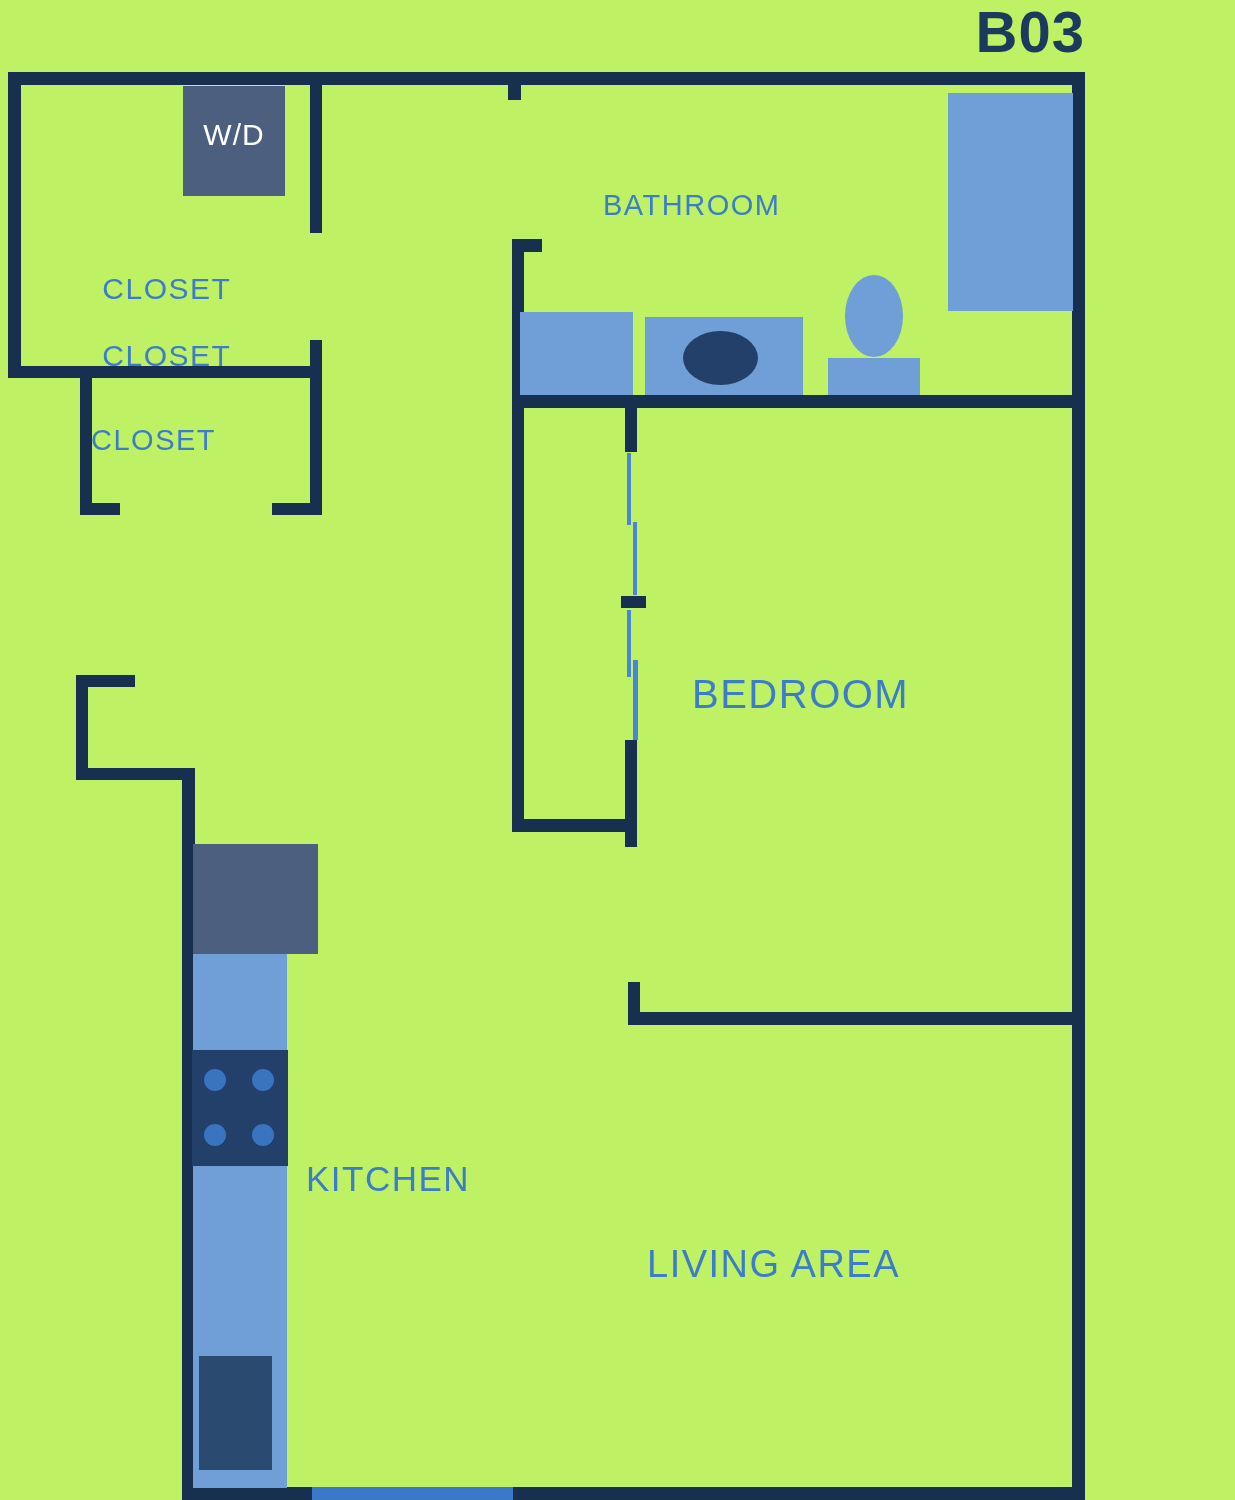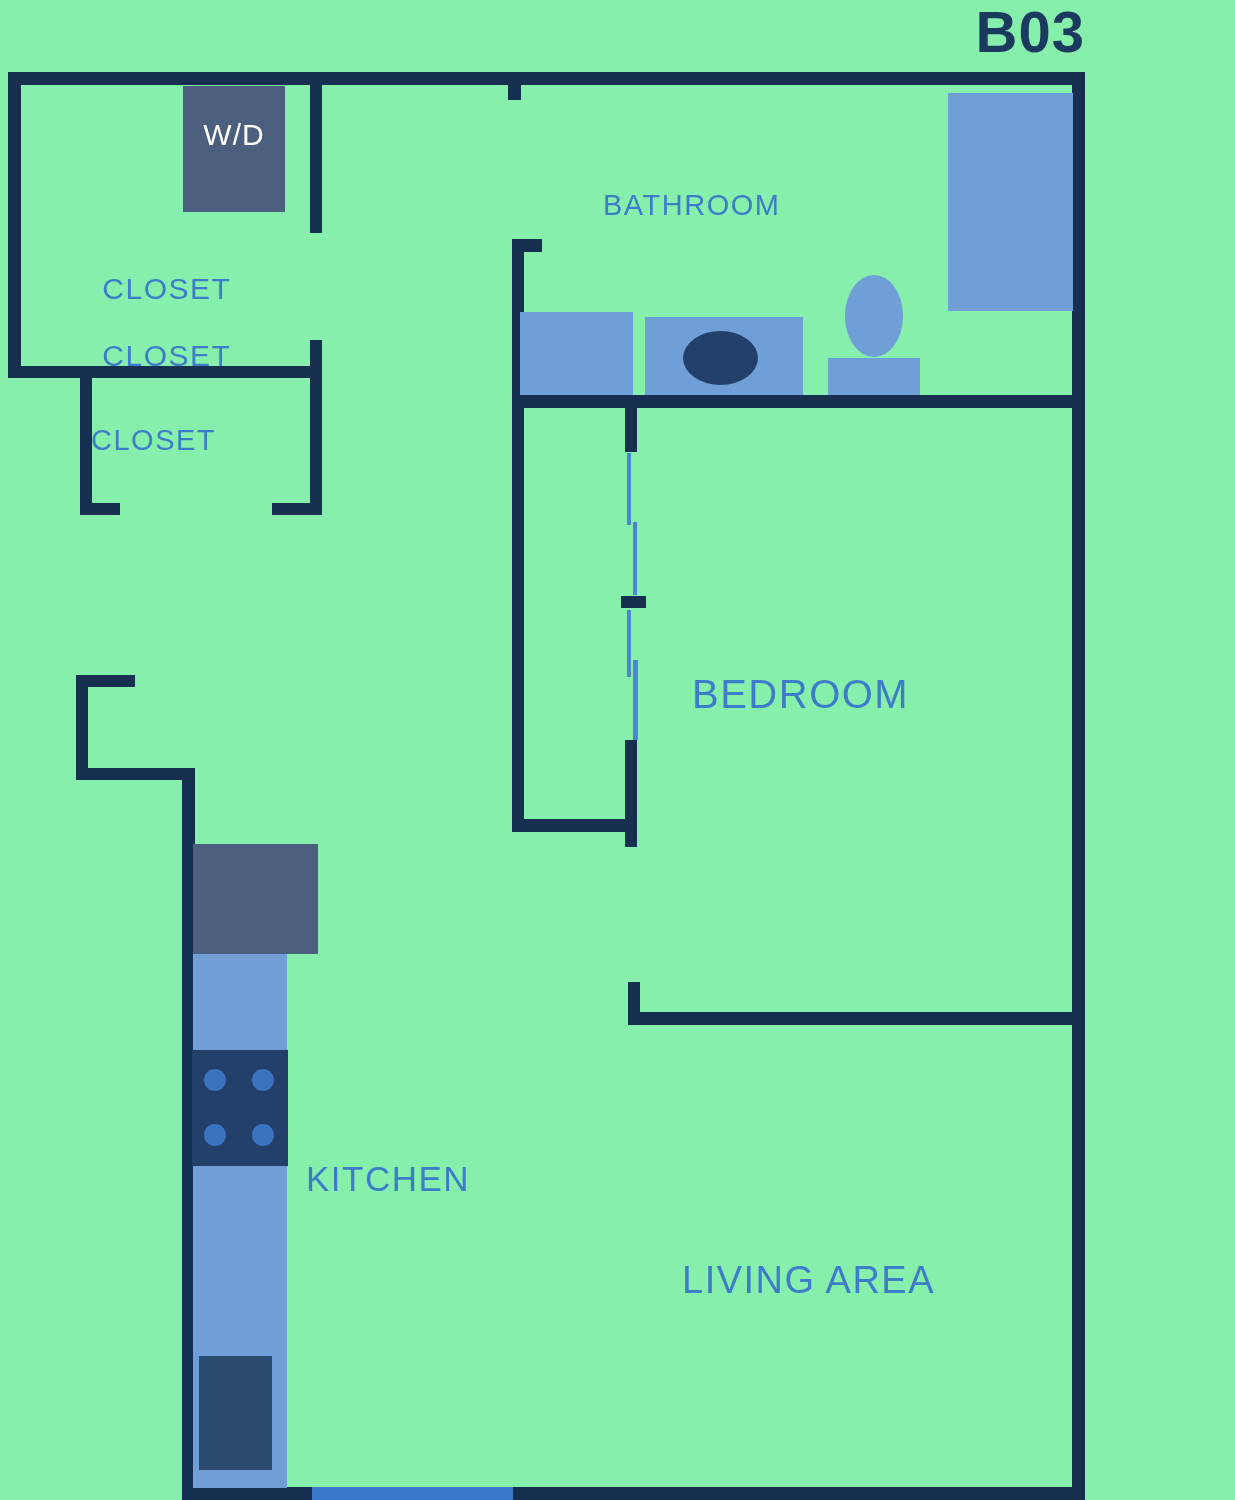--- a/index.html
+++ b/index.html
@@ -1,17 +1,17 @@
 <!DOCTYPE html>
 <html style="--wall: #17304f; --title-text: #1b3a5e; --room-label: #3d7cc9; --fixture-blue: #6f9fd6; --appliance-slate: #4d5f7e; --appliance-navy: #23406a; --sink-navy: #2b4a70; --burner-blue: #3a73c0; --door-blue: #3a78c9; --slider-blue: #4a86d4;"><head>
 <meta charset="utf-8">
 <style>
   html,body{margin:0;padding:0;background:#ffffff;}
   body{width:1235px;height:1500px;overflow:hidden;font-family:"Liberation Sans",sans-serif;}
-  #plan{position:relative;width:1235px;height:1500px;background:#86efac;text-decoration:underline;}
+  #plan{position:relative;width:1235px;height:1500px;background:#bef264;text-decoration:underline;}
   .abs{position:absolute;}
   .wall{position:absolute;background:var(--wall);}
   .slider{position:absolute;background:var(--slider-blue);}
   .fixture{position:absolute;background:var(--fixture-blue);}
   .slate{position:absolute;background:var(--appliance-slate);}
   .room-label{position:absolute;color:var(--room-label);
       letter-spacing:1.5px;font-weight:400;line-height:1.12;white-space:pre;}
   #title{position:absolute;top:-2px;left:785px;width:300px;text-align:right;
       font-size:58px;font-weight:600;letter-spacing:1px;color:var(--title-text);}
   #wd-label{position:absolute;width:100%;top:32px;left:0;text-align:center;
@@ -55,21 +55,21 @@
   <div class="wall" style="left:625px;top:403px;width:12px;height:49px;"></div>
   <div class="slider" style="left:627px;top:453px;width:4px;height:72px;"></div>
   <div class="slider" style="left:633px;top:522px;width:4px;height:73px;"></div>
   <div class="wall" style="left:621px;top:596px;width:25px;height:12px;"></div>
   <div class="slider" style="left:627px;top:610px;width:4px;height:67px;"></div>
   <div class="slider" style="left:633px;top:660px;width:5px;height:80px;"></div>
   <div class="wall" style="left:625px;top:740px;width:12px;height:107px;"></div>
   <div class="wall" style="left:628px;top:982px;width:12px;height:43px;"></div>
   <div class="wall" style="left:628px;top:1012px;width:457px;height:13px;"></div>
 
-  <div class="slate" style="left:183px;top:86px;width:102px;height:126px;">
+  <div class="slate" style="left:183px;top:86px;width:102px;height:110px;">
     <div id="wd-label">W/D</div>
   </div>
 
   <div class="fixture" style="left:948px;top:93px;width:125px;height:218px;"></div>
   <div class="fixture" style="left:520px;top:312px;width:113px;height:83px;"></div>
   <div class="fixture" style="left:645px;top:317px;width:158px;height:78px;"></div>
   <div class="abs oval" style="left:683px;top:331px;width:75px;height:54px;background:var(--appliance-navy);"></div>
   <div class="abs oval" style="left:845px;top:275px;width:58px;height:82px;background:var(--fixture-blue);"></div>
   <div class="fixture" style="left:828px;top:358px;width:92px;height:37px;"></div>
 
@@ -84,15 +84,15 @@
   <div class="abs" style="left:199px;top:1356px;width:73px;height:114px;background:var(--sink-navy);"></div>
 
   <div class="room-label" style="left:63px;top:238px;width:200px;font-size:30px;">
     <span>CLOSET</span><br>
     <span>CLOSET</span>
   </div>
   <div class="room-label" style="left:91px;top:424px;width:200px;font-size:29px;">CLOSET</div>
   <div class="room-label" style="left:603px;top:189px;width:300px;font-size:29px;">BATHROOM</div>
   <div class="room-label" style="left:306px;top:1159px;width:200px;font-size:35px;">KITCHEN</div>
   <div class="room-label" style="left:692px;top:672px;width:300px;font-size:40px;">BEDROOM</div>
-  <div class="room-label" style="left:682px;top:1243px;width:300px;font-size:38px;margin-top:16px;">LIVING AREA</div>
+  <div class="room-label" style="left:647px;top:1243px;width:300px;font-size:38px;">LIVING AREA</div>
 
 </div>
 
 </body></html>

